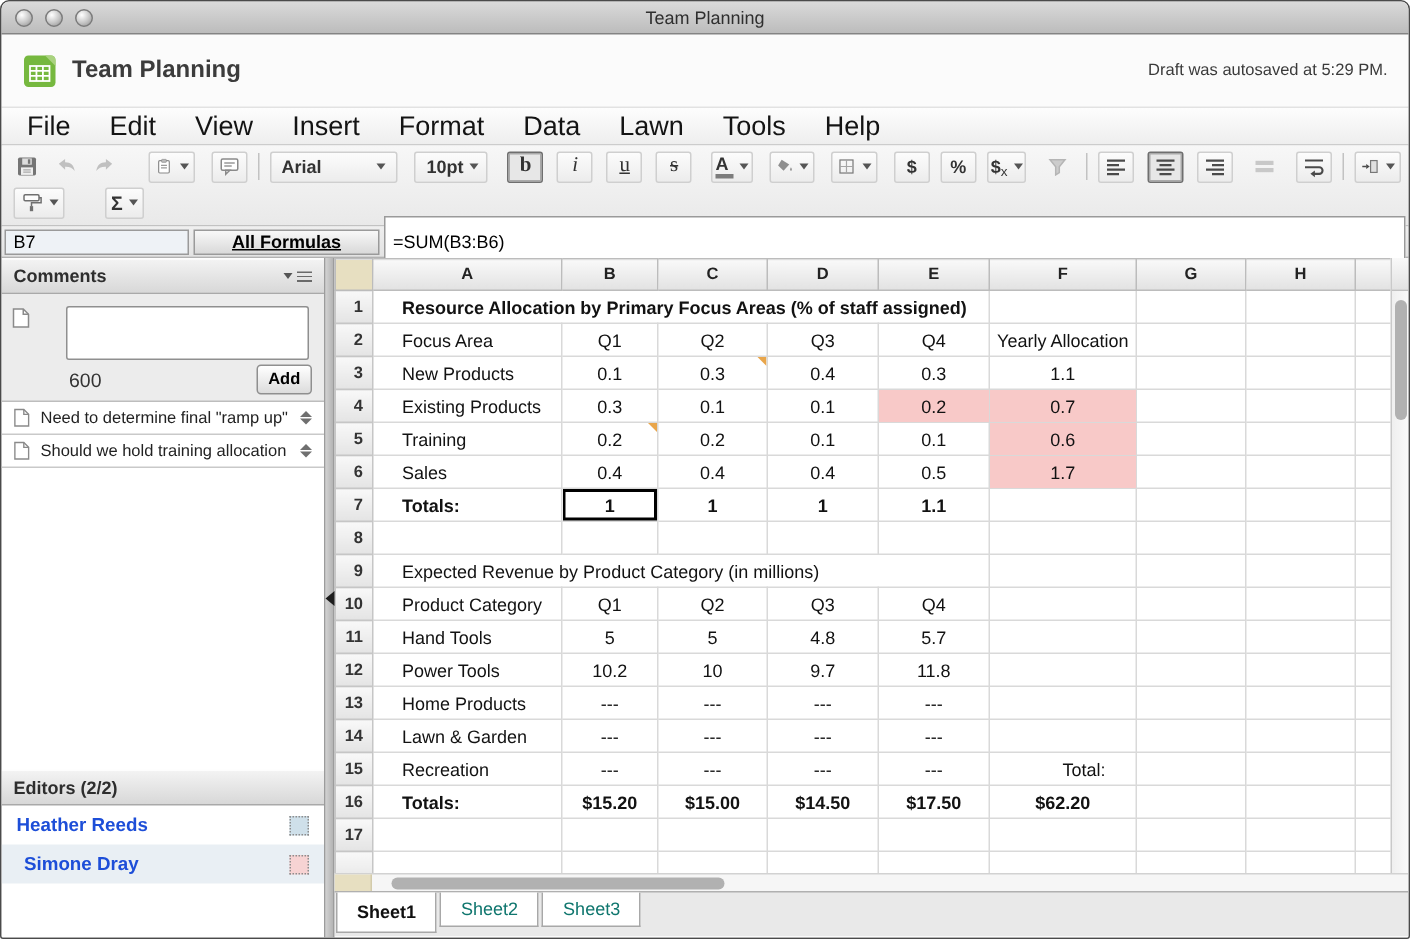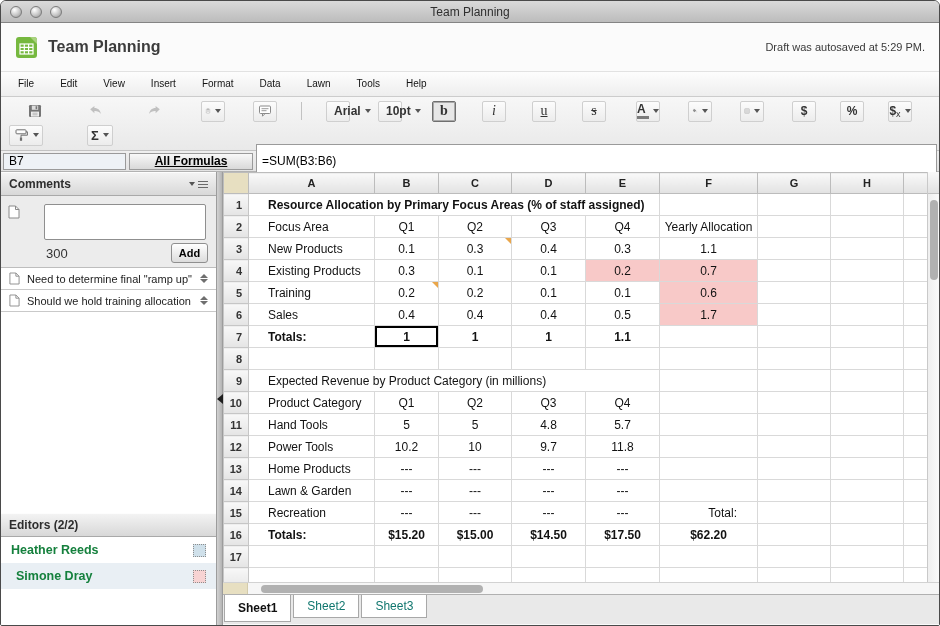--- a/index.html
+++ b/index.html
@@ -21,28 +21,28 @@
   
   .appheader { height:48px; flex:none; background:#fbfbfb; display:flex; align-items:center; padding:0 14px; }
   .applogo { width:23px; height:23px; flex:none; }
   .doctitle { font-size:16px; font-weight:bold; color:#3c3c3c; margin-left:10px; }
   .autosave { margin-left:auto; font-size:11px; color:#3a3a3a; }
 
   
   .menubar { height:26px; flex:none; background:linear-gradient(#fdfdfd,#eeeeee);
              border-top:1px solid #e2e2e2; border-bottom:1px solid #cccccc;
              display:flex; align-items:center; padding-left:4px; }
-  .menu-item { font-size:10px; color:#141414; padding:0 13px; line-height:24px; cursor:default; }
+  .menu-item { font-size:18px; color:#141414; padding:0 13px; line-height:24px; cursor:default; }
 
   
   .toolbar { flex:none; background:linear-gradient(#f7f7f7,#e9e9e9); border-bottom:1px solid #c2c2c2; padding:2px 4px 3px; }
   .trow { display:flex; align-items:center; height:24px; }
   .tbtn { height:21px; min-width:24px; display:flex; align-items:center; justify-content:center;
           border:1px solid #cfcfcf; background:linear-gradient(#fcfcfc,#ececec); border-radius:2px;
-          margin:0 18px; padding:0 3px; font-size:13px; color:#333; position:relative; }
+          margin:0 1px; padding:0 3px; font-size:13px; color:#333; position:relative; }
   .tbtn.flat { border-color:transparent; background:transparent; }
   .tbtn.active { border-color:#6f6f6f; background:#e7e7e7; box-shadow:inset 0 0 0 1px #a9a9a9; }
   .sep { width:1px; height:18px; background:#c2c2c2; margin:0 6px; flex:none; }
   .dd { width:0; height:0; border-left:3px solid transparent; border-right:3px solid transparent;
         border-top:4px solid #555; margin-left:4px; flex:none; }
   .combo { width:96px; justify-content:space-between; padding:0 7px; font-size:12px; font-weight:bold; }
   .combo.small { width:54px; }
   .glyph-serif { font-family:"Liberation Serif", serif; font-size:14px; line-height:1; }
   .g-b { font-weight:bold; } .g-i { font-style:italic; } .g-u { text-decoration:underline; } .g-s { text-decoration:line-through; }
   .glyph-A { font-size:12px; font-weight:bold; line-height:1; display:block; }
@@ -78,21 +78,21 @@
   .addbtn { position:absolute; right:8px; top:47px; width:37px; height:20px; border:1px solid #8f8f8f; border-radius:3px;
             background:linear-gradient(#ffffff,#dcdcdc); font-size:11px; font-weight:bold; font-family:"Liberation Sans",sans-serif; }
   .commentrow { height:22px; flex:none; border-bottom:1px solid #c9c9c9; display:flex; align-items:center;
                 padding:0 8px; font-size:11px; color:#222; gap:7px; background:#fff; }
   .updown { margin-left:auto; display:flex; flex-direction:column; align-items:center; gap:1px; }
   .updown i { display:block; width:0; height:0; border-left:4px solid transparent; border-right:4px solid transparent; }
   .updown .up { border-bottom:4px solid #6f6f6f; }
   .updown .down { border-top:4px solid #6f6f6f; }
   .sidebar-spacer { flex:1; }
   .editorrow { height:26px; flex:none; display:flex; align-items:center; padding:0 10px;
-               font-size:12.5px; font-weight:bold; color:#15803d; }
+               font-size:12.5px; font-weight:bold; color:#1d4ed8; }
   .editorrow.alt { background:#e9eff4;padding-left:15px; }
   .swatch { margin-left:auto; width:13px; height:13px; border:1px dotted #8d8d8d; }
   .sidebar-bottomfiller { height:36px; flex:none; }
 
   
   .splitter { width:7px; flex:none; background:linear-gradient(to right,#d2d2d2,#b4b4b4);
               border-left:1px solid #9c9c9c; border-right:1px solid #9c9c9c; position:relative; }
   .collapse { position:absolute; top:50%; margin-top:-5px; left:0; width:0; height:0;
               border-top:5px solid transparent; border-bottom:5px solid transparent; border-right:6px solid #1d1d1d; }
 
@@ -356,21 +356,21 @@
         </span>
       </div>
       <div class="commentform">
         <span class="docicon">
           <svg width="12" height="14" viewBox="0 0 12 14">
             <path d="M1 1 h6.5 l3.5 3.5 V13 H1 z" fill="#ffffff" stroke="#8a8a8a"></path>
             <path d="M7.5 1 v3.5 h3.5" fill="none" stroke="#8a8a8a"></path>
           </svg>
         </span>
         <textarea class="commentinput" style=""></textarea>
-        <span class="charcount">300</span>
+        <span class="charcount">600</span>
         <button class="addbtn">Add</button>
       </div>
       <div class="commentrow">
         <span>
           <svg width="11" height="13" viewBox="0 0 12 14">
             <path d="M1 1 h6.5 l3.5 3.5 V13 H1 z" fill="#ffffff" stroke="#8a8a8a"></path>
             <path d="M7.5 1 v3.5 h3.5" fill="none" stroke="#8a8a8a"></path>
           </svg>
         </span>
         <span>Need to determine final "ramp up"</span>

